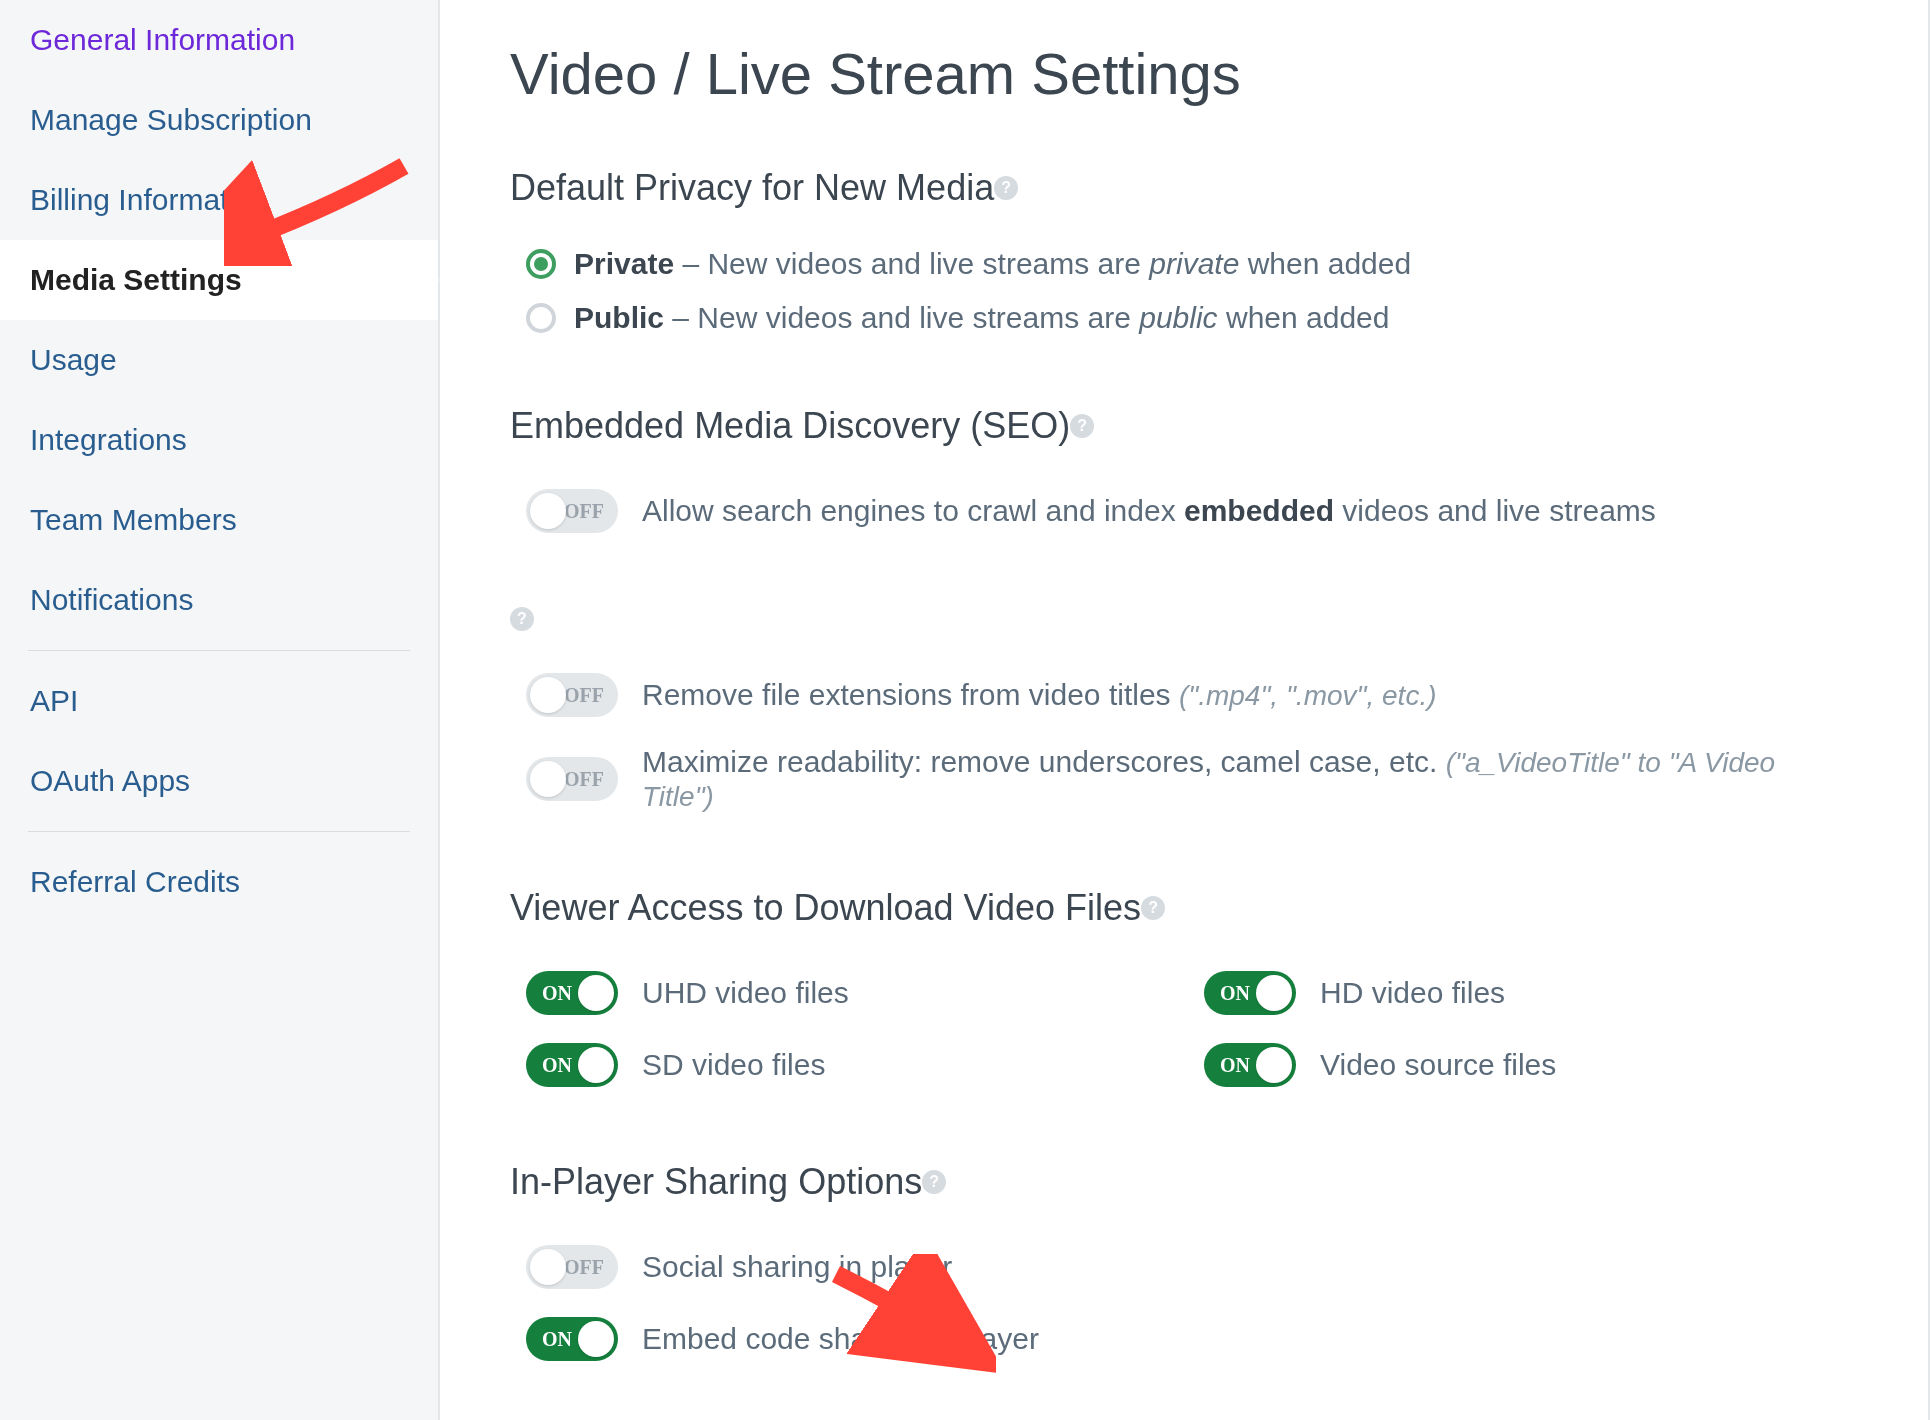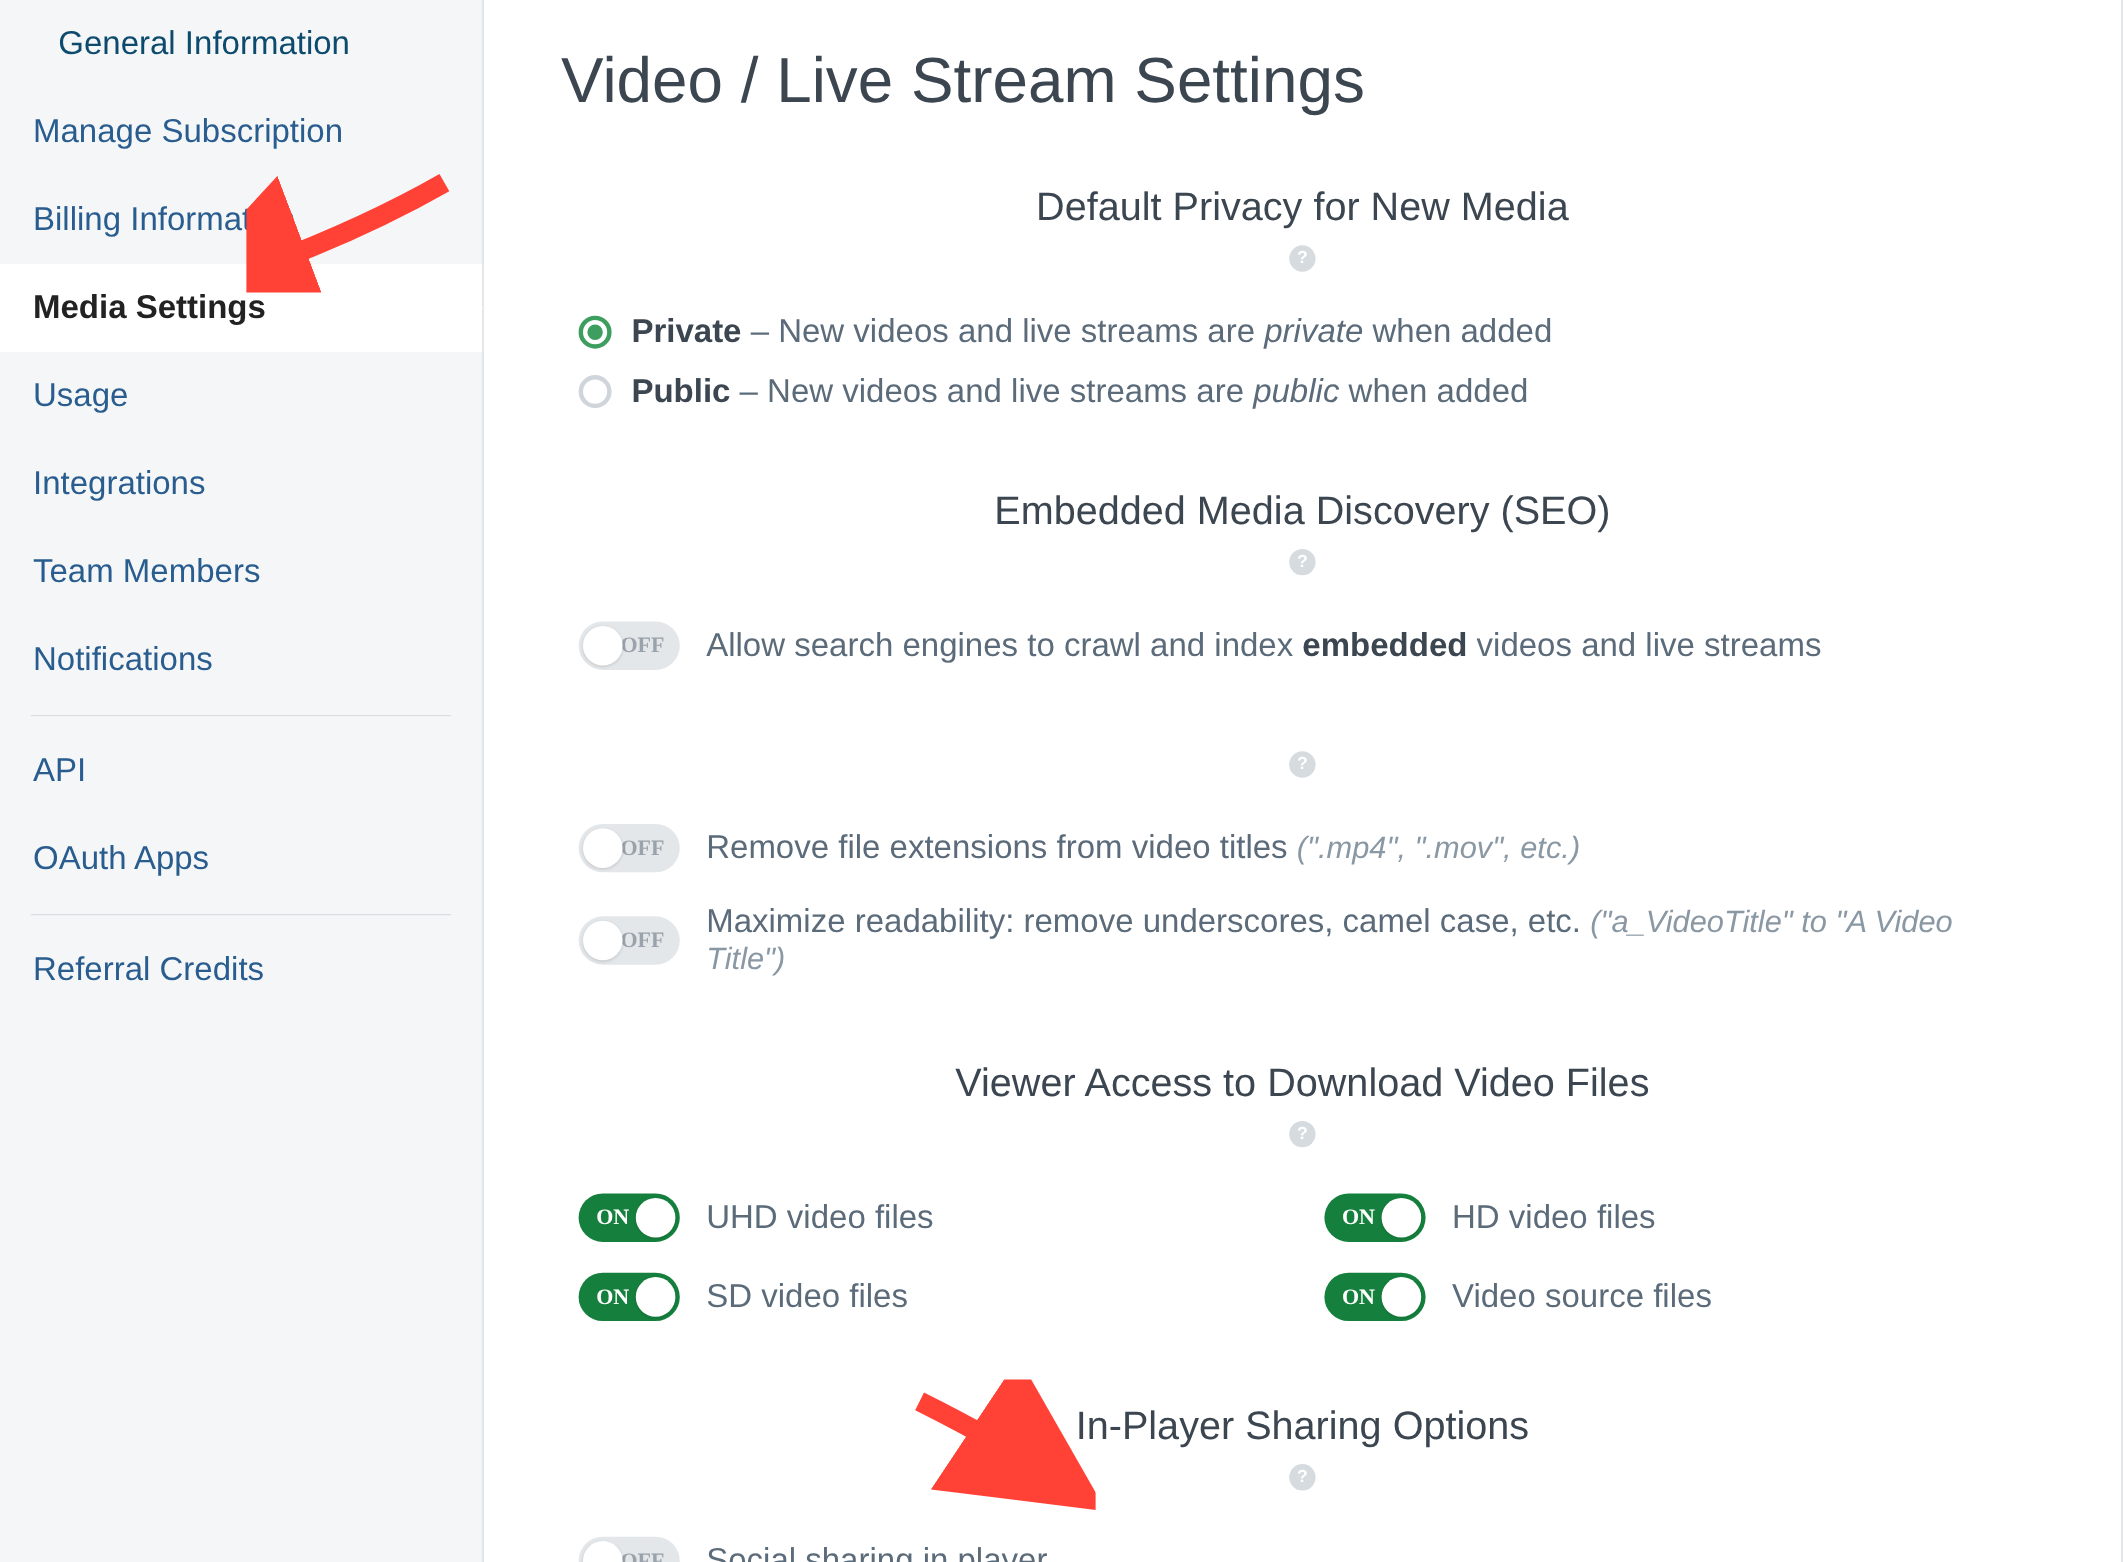--- a/index.html
+++ b/index.html
@@ -21,38 +21,38 @@
     position: relative;
   }
   .nav-item.active {
     background: #fff; color: #222; font-weight: 700;
   }
   .nav-item.active::after {
     content: ""; position: absolute; right: -1px; top: 0; bottom: 0;
     width: 30px; background: #fff;
     clip-path: polygon(0 0, 100% 50%, 0 100%);
   }
-  .nav-item.green { color: #0c4a6e; margin-left: 23px; }
+  .nav-item.green { color: #6d28d9; }
   .nav-divider { height: 1px; background: #d9dde0; margin: 10px 28px; }
 
   .main {
     flex: 1; padding: 40px 70px;
     overflow-y: auto;
     background: #fff;
     border-right: 2px solid #e3e7ea;
     position: relative;
   }
   .page-title {
     font-size: 58px; font-weight: 400; color: #3c4650;
     margin-bottom: 60px;
   }
   .section { margin-bottom: 60px; }
   .section-title {
     font-size: 36px; font-weight: 400; color: #3c4650;
-    margin-bottom: 28px; display: flex; align-items: center; gap: 14px; flex-direction: column;
+    margin-bottom: 28px; display: flex; align-items: center; 
   }
   .help-icon {
     width: 24px; height: 24px; border-radius: 50%;
     background: #d6dbe0; color: #fff; font-size: 16px; font-weight: 700;
     display: inline-flex; align-items: center; justify-content: center;
   }
 
   .radio-row {
     display: flex; align-items: center; gap: 18px;
     font-size: 30px; color: #5b6b7a; padding: 10px 16px;

